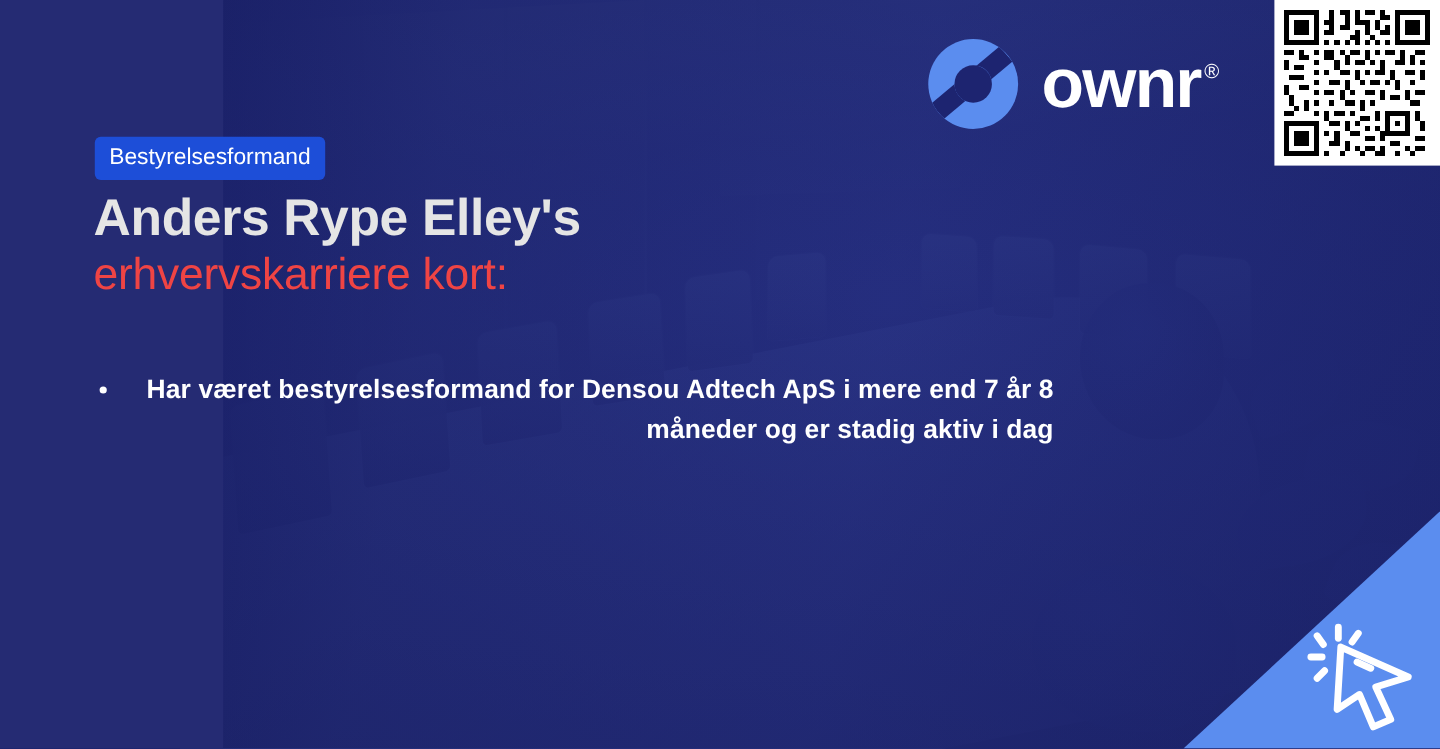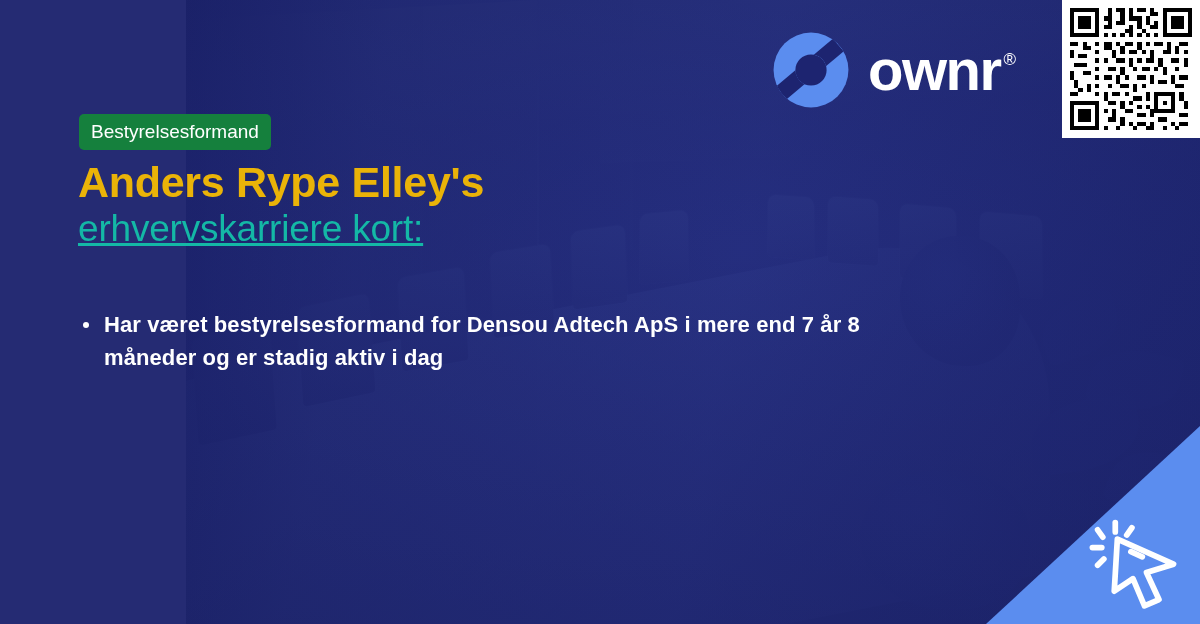--- a/index.html
+++ b/index.html
@@ -96,42 +96,42 @@
   
   .qrwrap{
     position:absolute;right:0;top:0;width:138px;height:138px;background:#ffffff;
     display:flex;align-items:center;justify-content:center;
   }
   .qr{width:122px;height:122px;display:block;}
 
   
   .badge{
     position:absolute;left:79px;top:114px;
-    background:#15803d;color:#ffffff;
+    background:#1d4ed8;color:#ffffff;
     font-size:19px;line-height:1;
     padding:8px 12px 9px 12px;border-radius:5px;
     white-space:nowrap;
   }
 
   
   .h1{
     position:absolute;left:78px;top:158px;
-    color:#eab308;font-size:43px;font-weight:bold;line-height:1.12;
+    color:#e5e5e5;font-size:43px;font-weight:bold;line-height:1.12;
     letter-spacing:-.3px;white-space:nowrap;
   }
   .h2{
     position:absolute;left:78px;top:208px;
-    color:#14b8a6;font-size:37px;font-weight:normal;line-height:1.15;
-    letter-spacing:-.2px;white-space:nowrap;text-decoration:underline;
+    color:#ef4444;font-size:37px;font-weight:normal;line-height:1.15;
+    letter-spacing:-.2px;white-space:nowrap;
   }
 
   
   .bullets{
     position:absolute;left:78px;top:308px;width:800px;
-    list-style:none;margin:0;padding:0;
+    list-style:none;margin:0;padding:0;text-align:right;
   }
   .bullets li{
     position:relative;
     color:#ffffff;font-size:22px;font-weight:bold;
     line-height:1.52;margin:0 0 20px 0;padding-left:26px;
     letter-spacing:.1px;
   }
   .bullets li:last-child{margin-bottom:0;}
   .bullets li::before{
     content:"";position:absolute;left:5px;top:14px;

